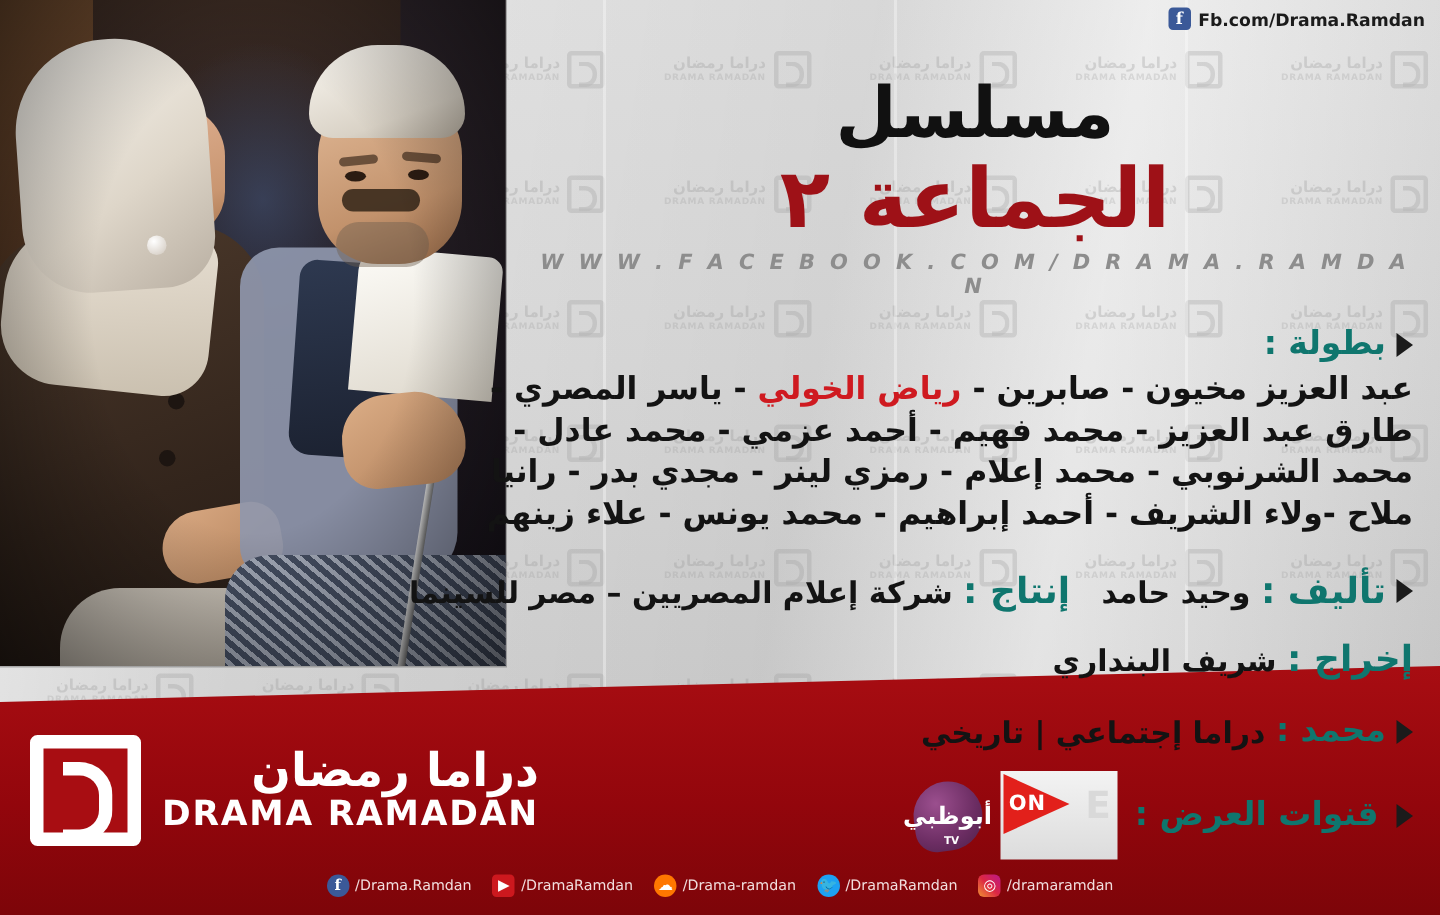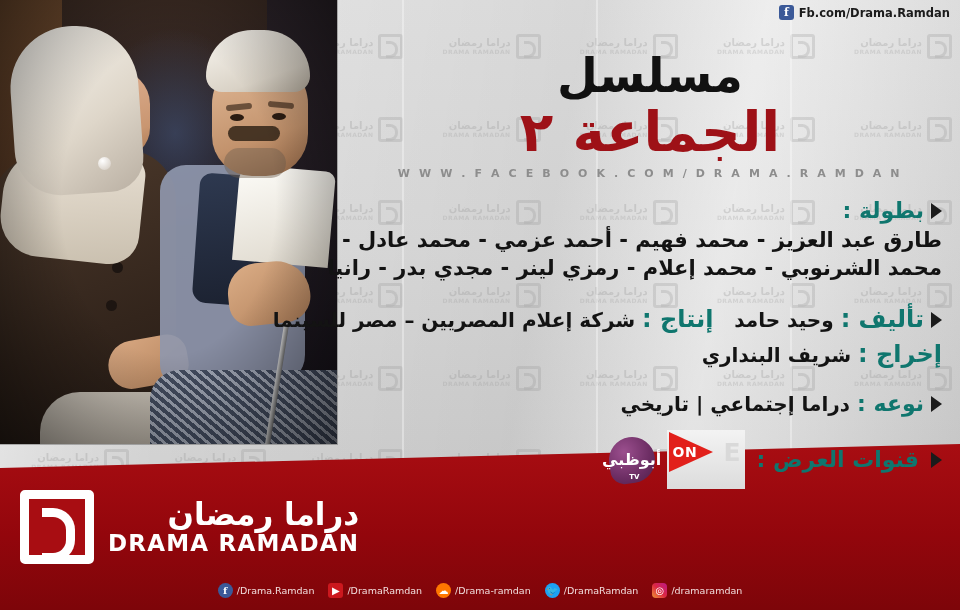--- a/index.html
+++ b/index.html
@@ -247,23 +247,24 @@
     text-align:center; padding-left:18px;
   }
   .title2{
     margin-top:6px;
     font-size:55px; font-weight:bold; color:#9e1117;
     line-height:1;
     text-align:center; padding-left:18px;
   }
   .titleurl{
     margin-top:7px;
-    font-size:11px; color:#8d8d8d; letter-spacing:2.6px;
+    font-size:14px; color:#8d8d8d; letter-spacing:2.6px;
     direction:ltr; text-align:center; padding-left:18px;
     font-weight:600;
+    font-style:italic;
   }
 
   .row{ display:flex; justify-content:flex-start; align-items:center; gap:7px; }
   .lbl{ color:#0f766e; font-weight:bold; }
   .tri{
     width:0;height:0;flex:none;
     border-top:8px solid transparent; border-bottom:8px solid transparent;
     border-left:11px solid #1b1b1b;
   }
 
@@ -728,45 +729,47 @@
     <div class="title1">مسلسل</div>
     <div class="title2">الجماعة ٢</div>
     <div class="titleurl">W W W . F A C E B O O K . C O M / D R A M A . R A M D A N</div>
 
     <div class="sec-cast">
       <div class="row" style="justify-content:flex-start;">
         <div class="tri"></div>
         <span class="lbl cast-head">بطولة :</span>
       </div>
       <div class="cast-lines" id="cast-lines">
+          <div class="cline"><span>عبد العزيز مخيون - صابرين - </span><span class="red">رياض الخولي</span><span> - ياسر المصري -</span></div>
           <div class="cline"><span>طارق عبد العزيز - محمد فهيم - أحمد عزمي - محمد عادل -</span></div>
           <div class="cline"><span>محمد الشرنوبي - محمد إعلام - رمزي لينر - مجدي بدر - رانيا</span></div>
+          <div class="cline"><span>ملاح -ولاء الشريف - أحمد إبراهيم - محمد يونس - علاء زينهم</span></div>
         </div>
     </div>
 
     <div class="sec-credits">
       <div class="row" style="justify-content:flex-start;">
         <div class="tri"></div>
         <div class="credrow">
           <span class="lbl">تأليف :</span>
           <span>وحيد حامد</span>
           &nbsp;
           <span class="lbl">إنتاج :</span>
           <span>شركة إعلام المصريين – مصر للسينما</span>
         </div>
       </div>
-      <div class="credrow" style="margin-top:0;">
+      <div class="credrow" style="margin-top:10px;">
         <span class="lbl">إخراج :</span>
         <span>شريف البنداري</span>
       </div>
     </div>
 
     <div class="sec-genre row" style="justify-content:flex-start;">
       <div class="tri"></div>
-      <span class="lbl genre-lbl">نوعه :</span>
+      <span class="lbl genre-lbl">محمد :</span>
       <span class="genre-tx">دراما إجتماعي | تاريخي</span>
     </div>
 
     <div class="sec-ch">
       <div class="tri"></div>
       <span class="lbl ch-lbl">قنوات العرض :</span>
 
       <div class="logo-on">
         <div class="tri-red"></div>
         <span class="on-tx">ON</span>

